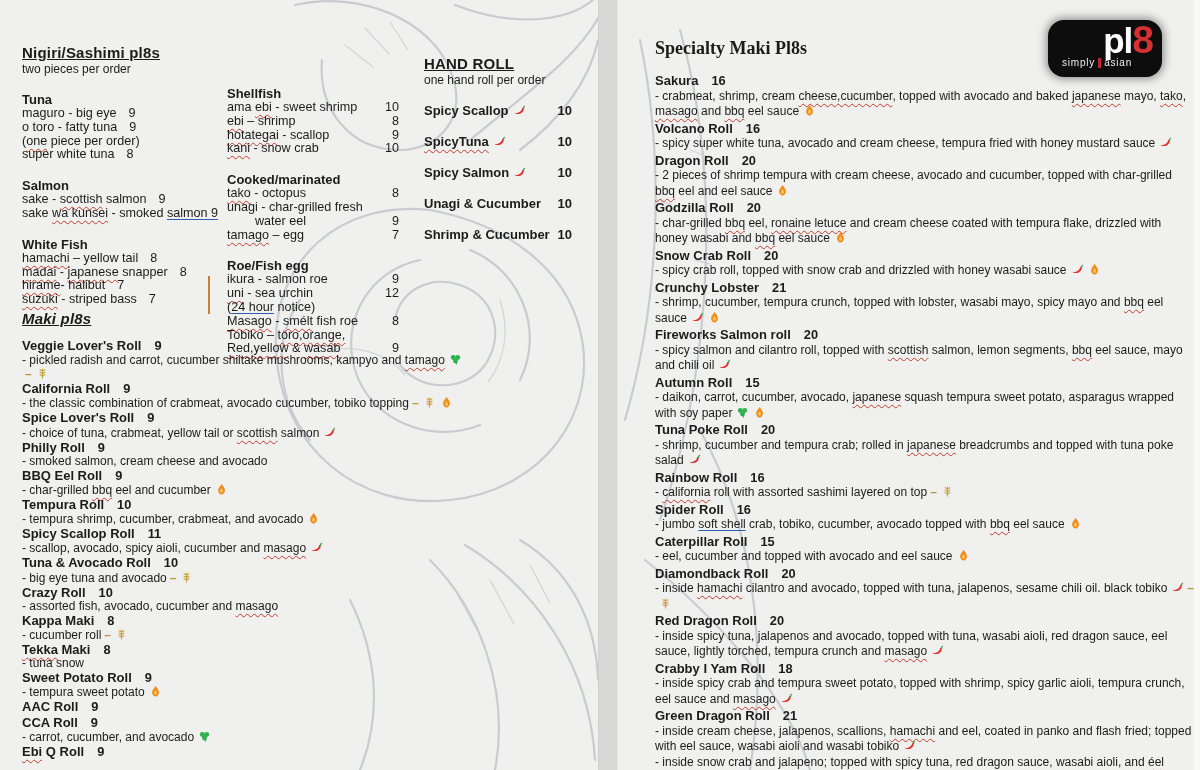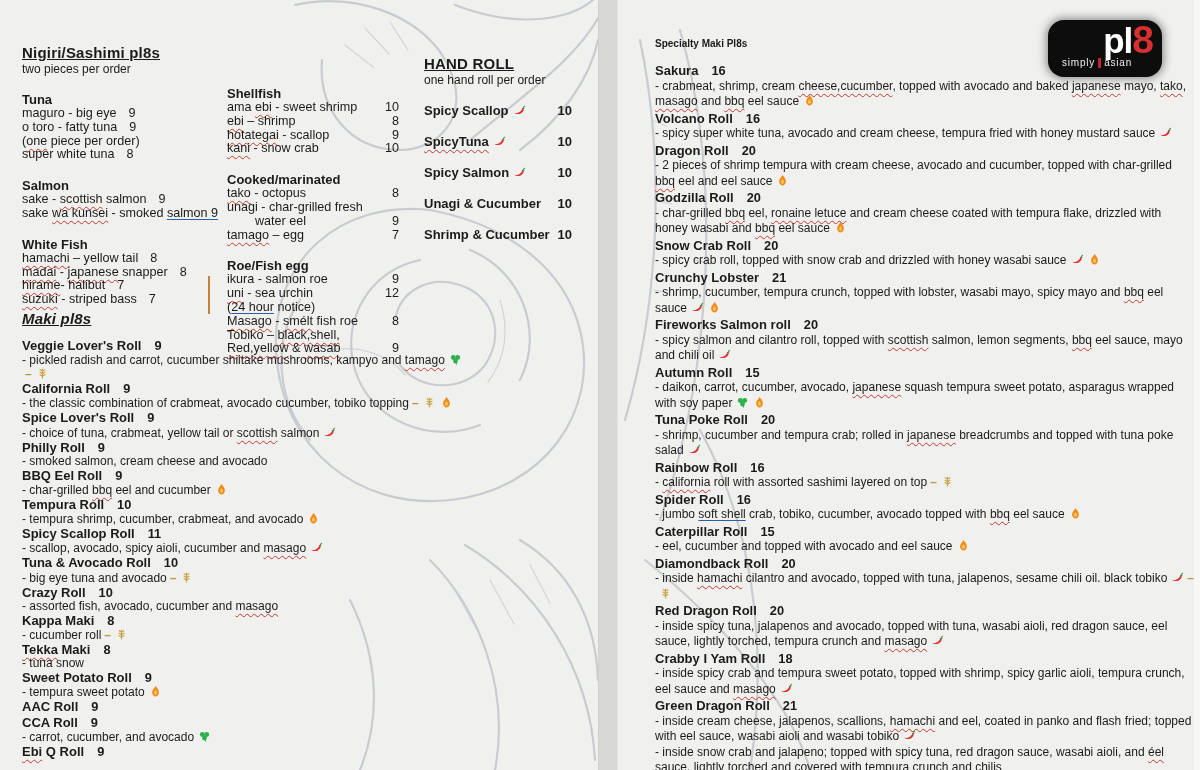--- a/index.html
+++ b/index.html
@@ -242,21 +242,21 @@
         <div class="nrow">
           <span class="t">(<span class="bl">24 hour</span> notice)</span>
         </div>
 
         <div class="nrow">
           <span class="t"><span class="sq">Masago</span> - <span class="sq">smélt</span> fish roe</span>
           <span class="p">8</span>
         </div>
 
         <div class="nrow">
-          <span class="t">Tobiko – <span class="sq">black,shell,</span></span>
+          <span class="t">Tobiko – <span class="sq">toro,orange,</span></span>
         </div>
 
         <div class="nrow">
           <span class="t"><span class="sq">Red,yellow</span> &amp; <span class="sq">wasab</span></span>
           <span class="p">9</span>
         </div>
       </div>
   </div>
 
   <div class="col" style="left:424px;top:55px;width:148px;">
@@ -400,21 +400,21 @@
         </div>
 
         <div class="mk">
           <div class="mk-h"><span class="mk-name"><span class="sq">Ebi</span> Q Roll</span><span class="mk-price">9</span></div>
 
         </div>
       </div>
   </div>
 
   <div class="col sp" style="left:655px;top:38px;width:540px;">
-    <div style="font-size:10px;font-weight:bold;">Specialty Maki Pl8s</div>
+    <div style="font-size:18px;font-weight:bold;font-family:Liberation Serif, serif;">Specialty Maki Pl8s</div>
     <div style="margin-top:13px;">
 
         <div class="mk">
           <div class="mk-h"><span class="mk-name">Sakura</span><span class="mk-price">16</span></div>
           <div class="mk-desc"><span>- crabmeat, shrimp, cream <span class="sq">cheese,cucumber</span>, topped with avocado and baked <span class="sq">japanese</span> mayo, <span class="sq">tako</span>, <span class="sq">masago</span> and <span class="sq">bbq</span> eel sauce</span><span class="ics"><svg class="ic">
                 <use href="#ic-flame"></use>
               </svg></span></div>
         </div>
 
         <div class="mk">

